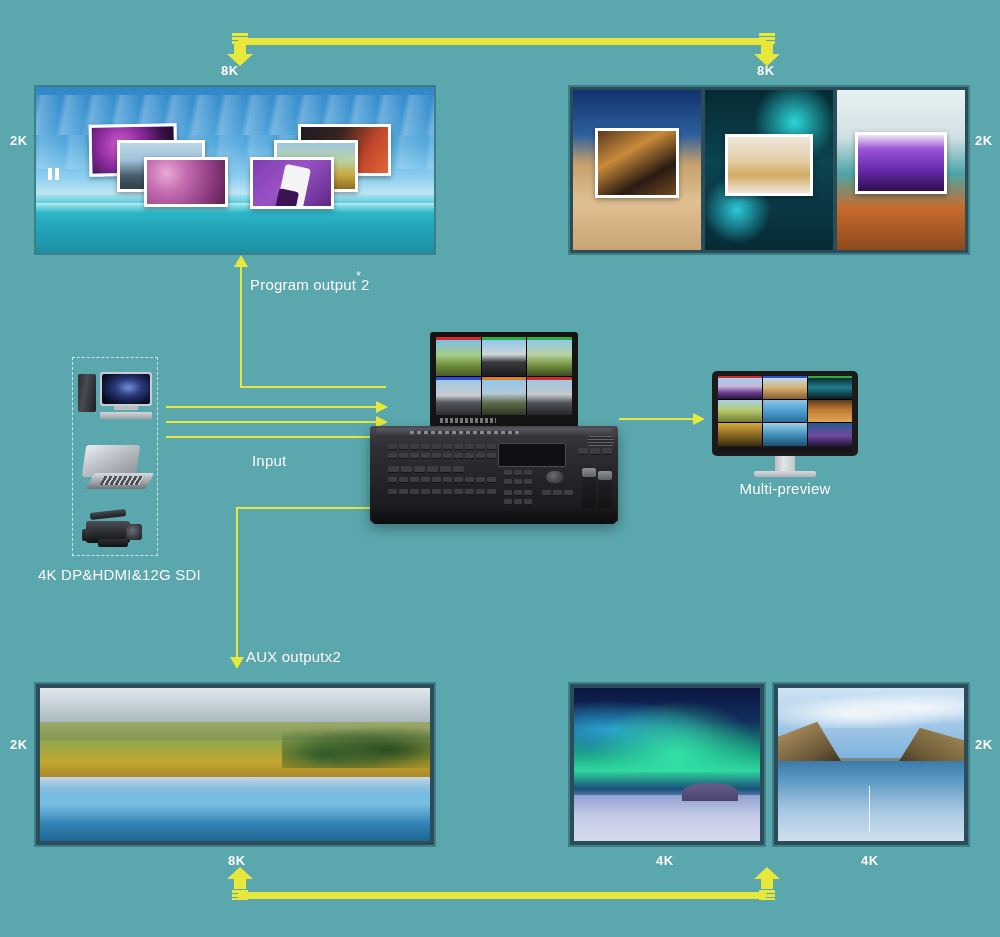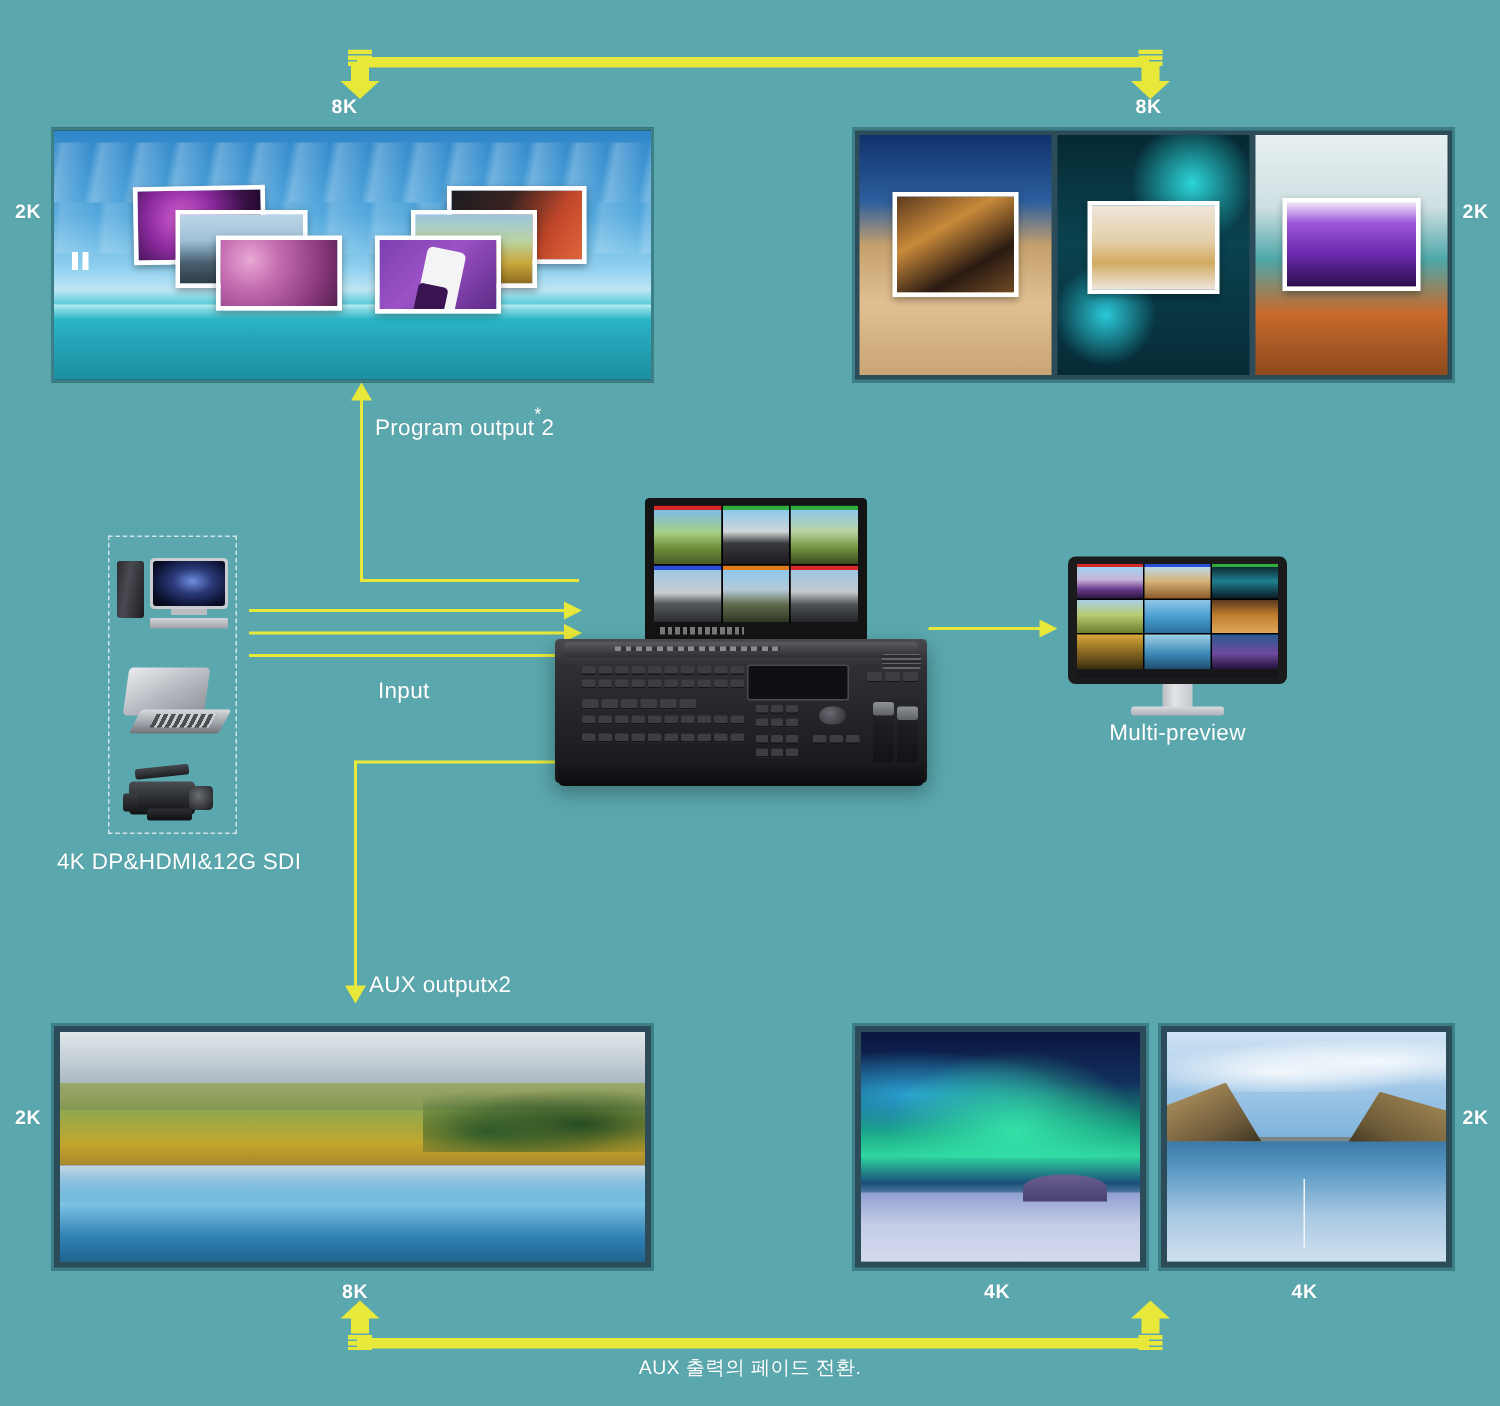--- a/index.html
+++ b/index.html
@@ -504,15 +504,14 @@
   </div>
   <div class="fatarrow" style="left:752px;top:866px;">
     <svg width="30" height="34" viewBox="0 0 30 34">
       <polygon points="15,1 28,13 21,13 21,23 9,23 9,13 2,13" fill="#e8e83a"></polygon>
       <rect x="7" y="24" width="16" height="3" fill="#e8e83a"></rect>
       <rect x="7" y="28" width="16" height="3" fill="#e8e83a"></rect>
       <rect x="7" y="32" width="16" height="2" fill="#e8e83a"></rect>
     </svg>
   </div>
 
-  <div class="abs cap kr" style="left:0;top:903px;width:1000px;text-align:center;">AUX 출력의 페이드 전환.</div>
 
 </div>
 
 </body></html>

